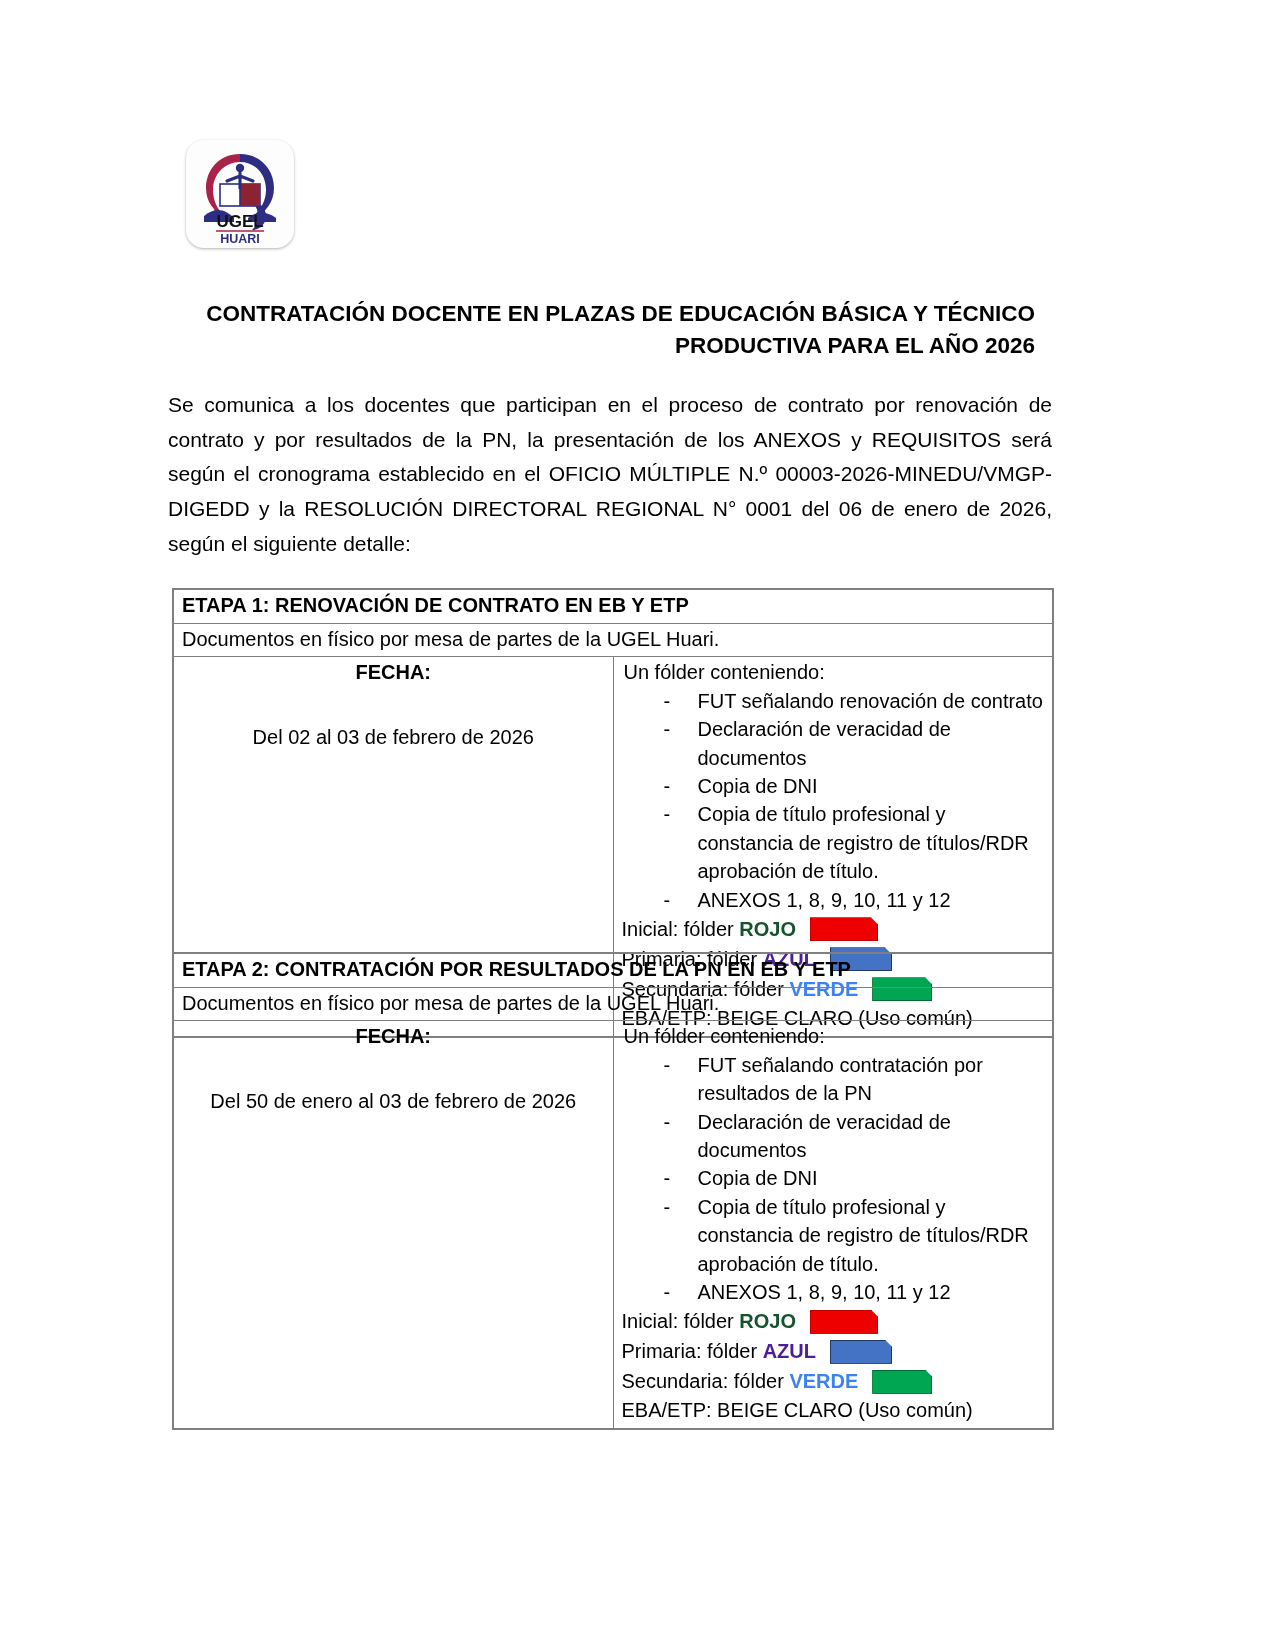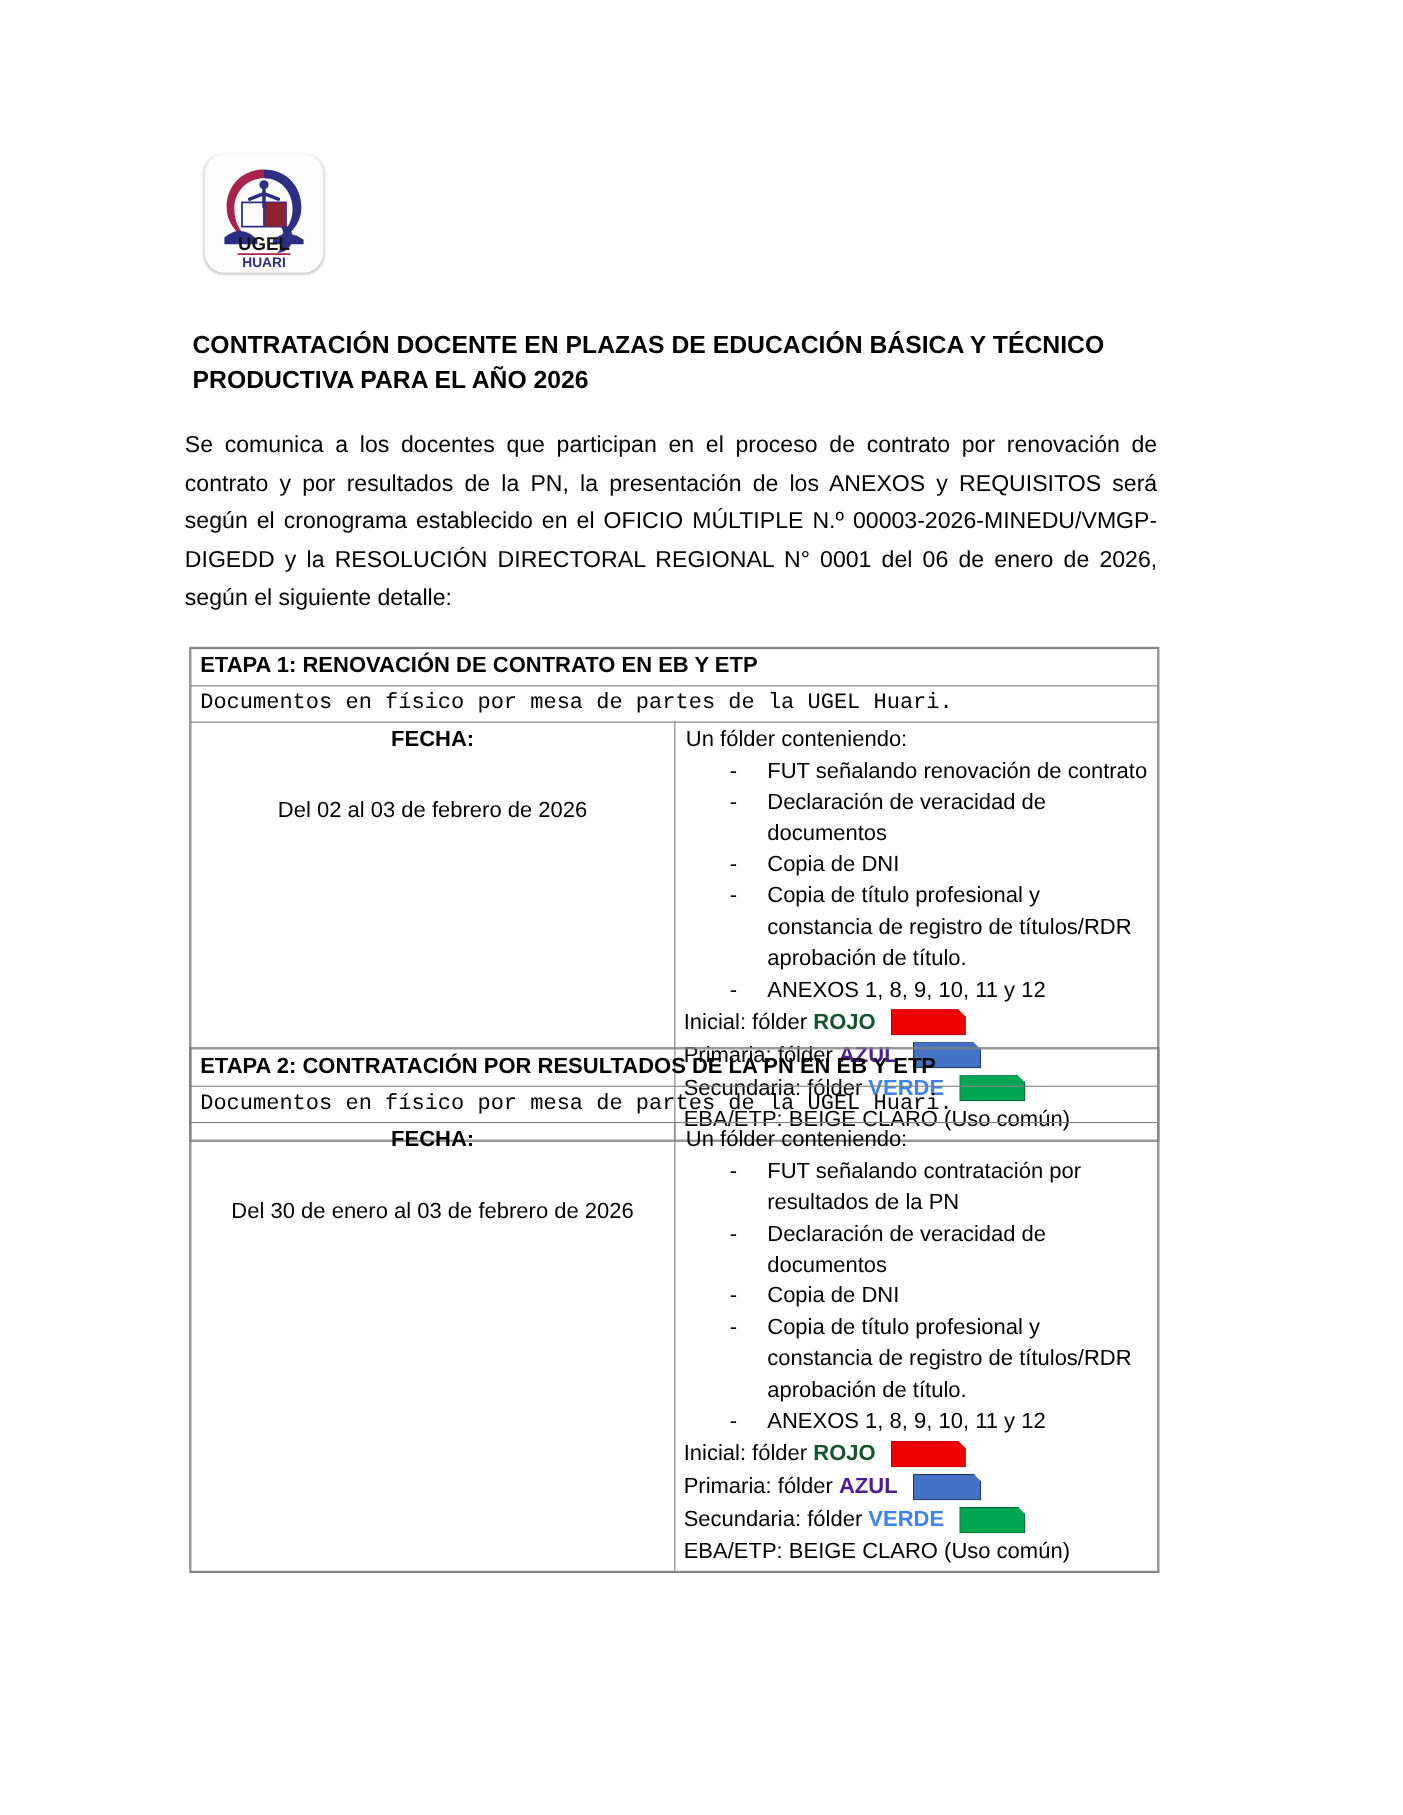--- a/index.html
+++ b/index.html
@@ -35,21 +35,21 @@
     text-align:center;
     font-size:35px; font-weight:bold;
     letter-spacing:.2px;
   }
   .doc-title span{
     border-bottom:3px solid #000;
     padding-bottom:1px;
   }
   .doc-subtitle{
     position:absolute; left:175px; top:298px; width:860px;
-    text-align:left;
+    text-align:right;
     font-size:22.5px; font-weight:bold;
     line-height:1.42;
   }
 
   
   .body-par{
     position:absolute; left:168px; top:388px; width:884px;
     font-size:21px;
     line-height:1.65;
     text-align:justify;
@@ -83,21 +83,20 @@
     font-size:20.5px;
     border-bottom:none;
     padding-top:4px;
     padding-bottom:0px;
   }
   td.hdr-sub{
     border-top:none;
     font-size:20.5px;
     padding-top:0px;
     padding-bottom:4px;
-    font-family:Liberation Mono, monospace;
   }
   td.fecha-cell{
     width:272px;
     text-align:center;
     vertical-align:middle;
     font-size:20.5px;
     padding:10px 6px;
   }
   .fecha-label{ font-weight:bold; display:block; margin-bottom:36px; }
   .fecha-value{ display:block; line-height:1.42; }
@@ -248,21 +247,21 @@
       <tbody>
           <tr>
         <td class="hdr-etapa" colspan="2">ETAPA 2: CONTRATACIÓN POR RESULTADOS DE LA PN EN EB Y ETP</td>
       </tr>
       <tr>
         <td class="hdr-sub" colspan="2">Documentos en físico por mesa de partes de la UGEL Huari.</td>
       </tr>
       <tr>
         <td class="fecha-cell">
           <span class="fecha-label">FECHA:</span>
-          <span class="fecha-value">Del 30 de enero al 03 de febrero de 2026</span>
+          <span class="fecha-value">Del 50 de enero al 03 de febrero de 2026</span>
         </td>
         <td class="req-cell">
           <div class="lead">Un fólder conteniendo:</div>
           <ul class="reqs">
             <li>
               <span class="dash">-</span>
               <span>FUT señalando contratación por resultados de la PN</span>
             </li>
             <li>
               <span class="dash">-</span>

